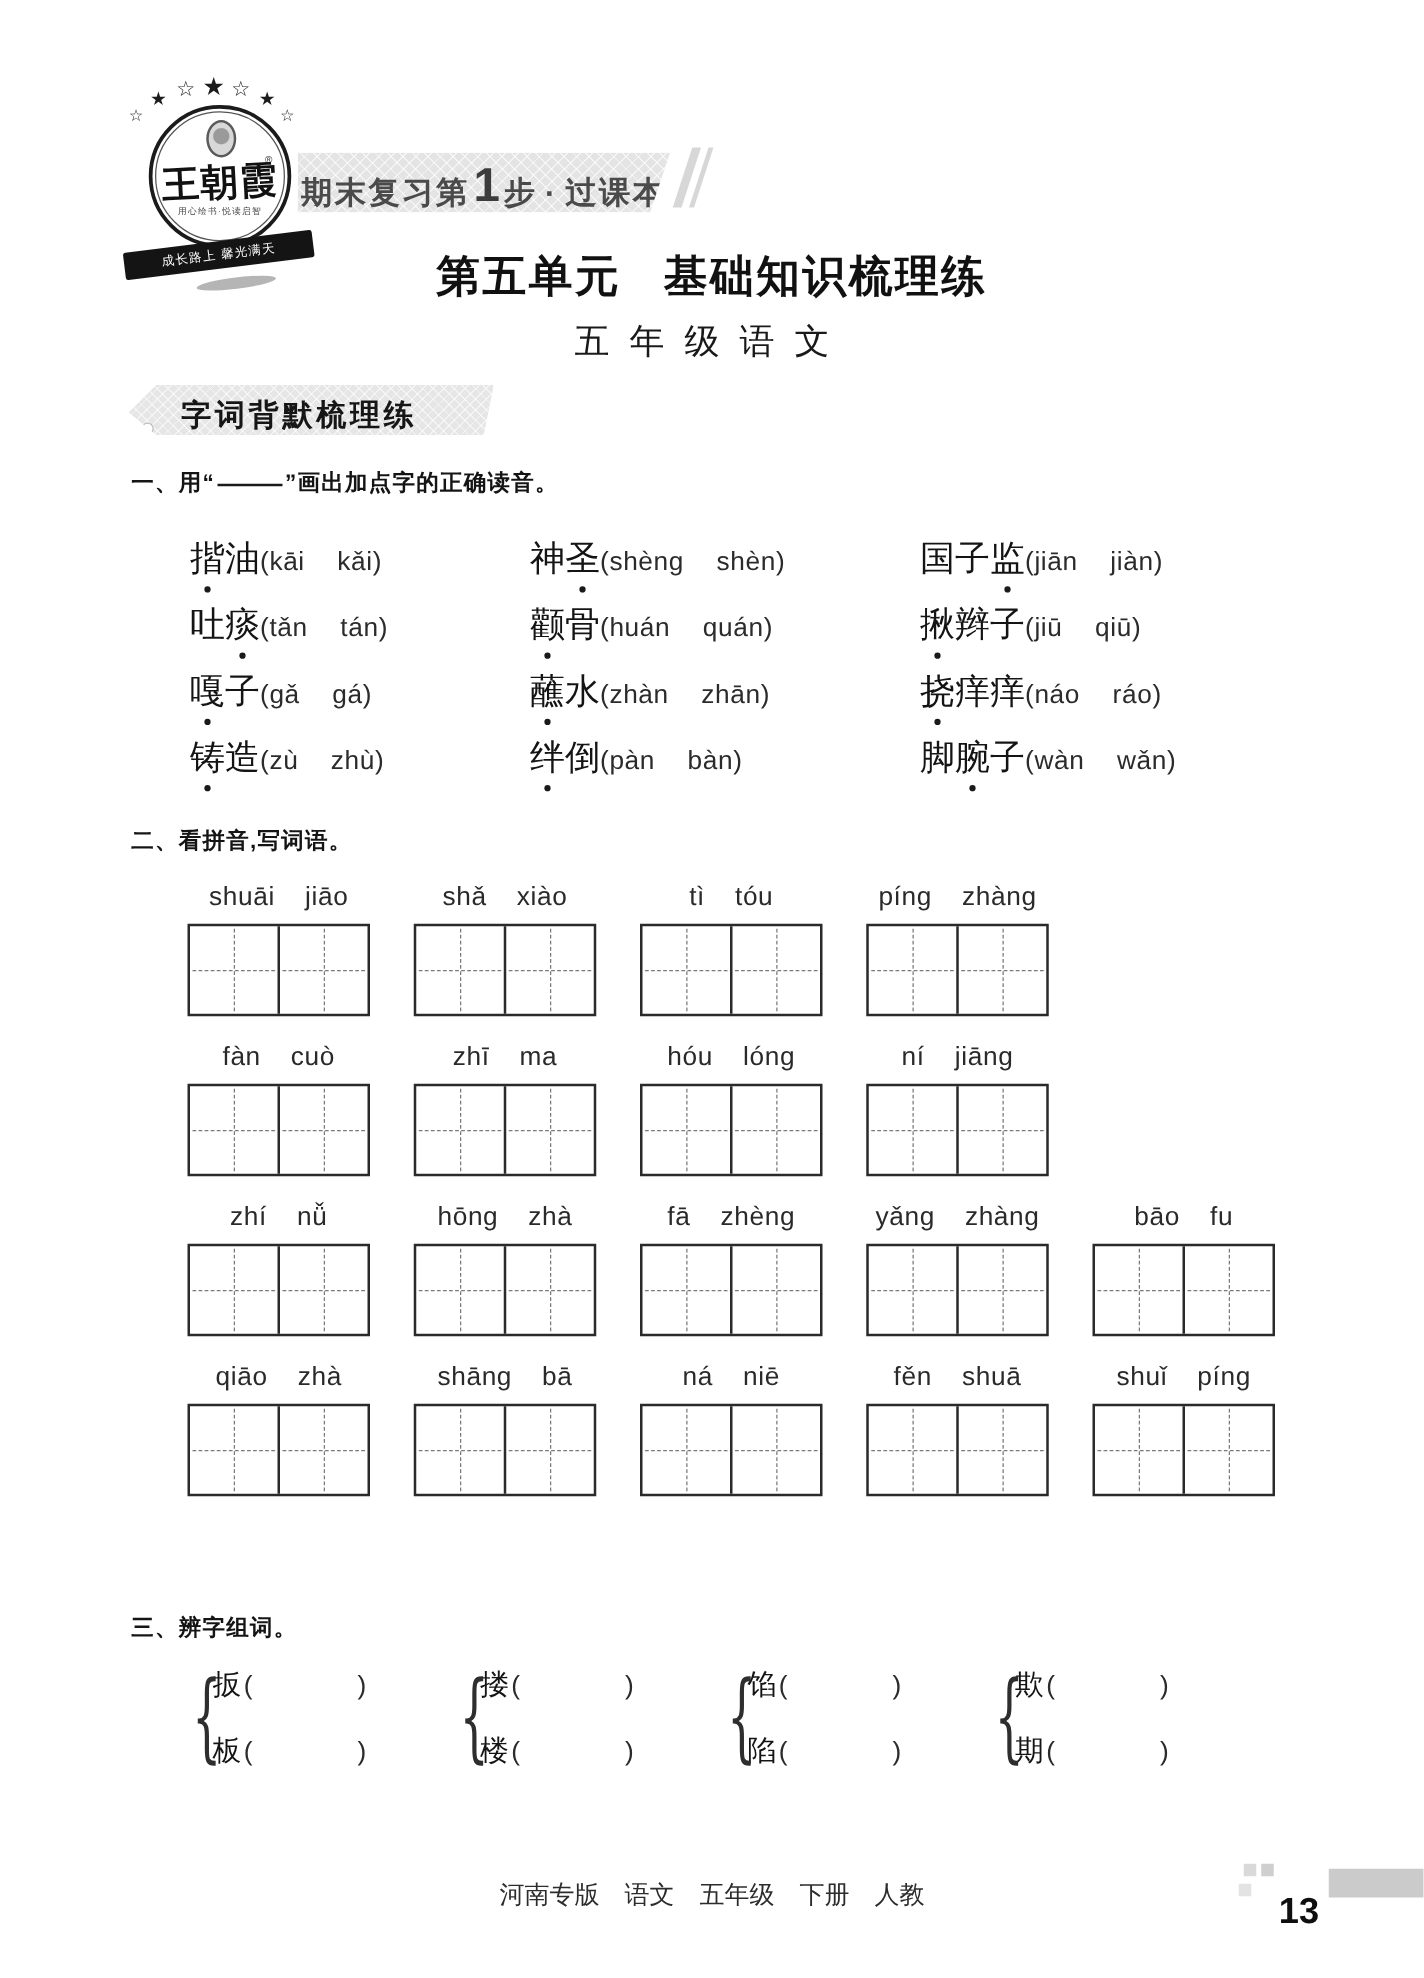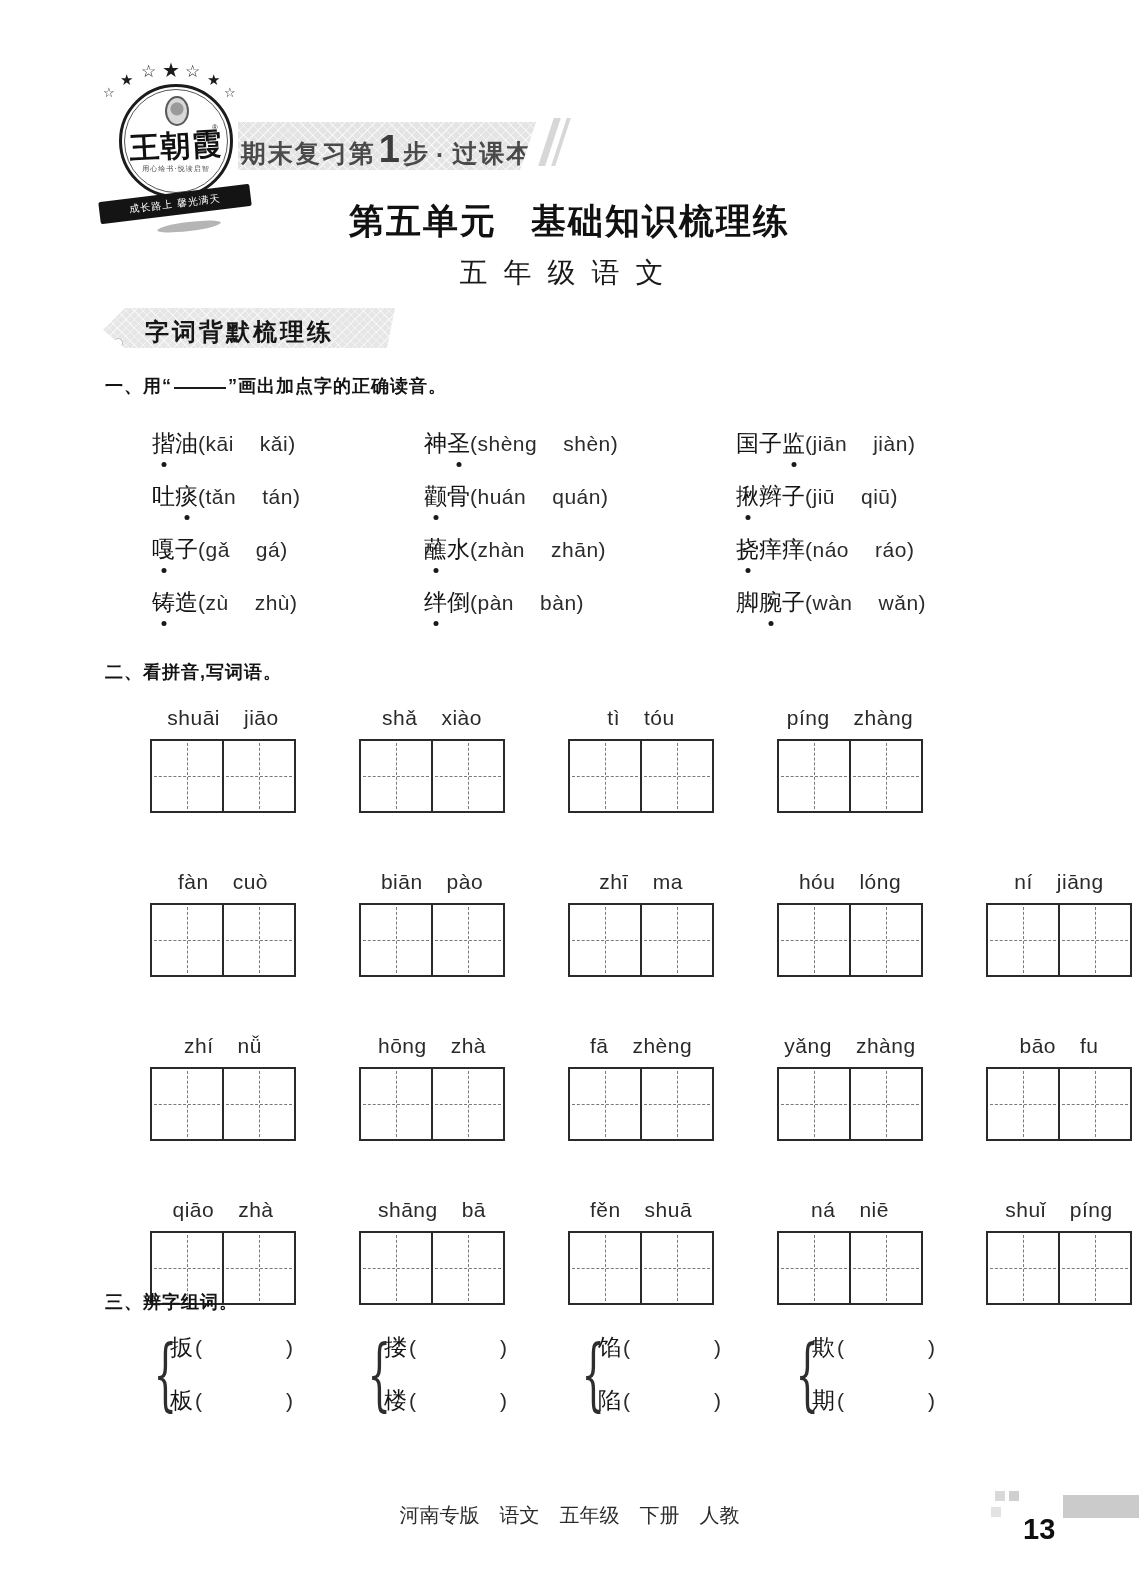--- a/index.html
+++ b/index.html
@@ -64,32 +64,32 @@
 
   
   .q-heading { position:absolute; left:105px; font-size:18px; font-weight:bold; color:#141414; letter-spacing:1px; }
   .blank-inline { display:inline-block; width:52px; height:4px; border-bottom:2px solid #1a1a1a;
     margin:0 2px 3px 2px; }
 
   
   .q1-grid { position:absolute; left:152px; top:428px; width:920px;
     display:grid; grid-template-columns:272px 312px auto; row-gap:21px; }
   .q1-item { display:flex; align-items:baseline; height:32px; }
-  .q1-word { font-family:"Liberation Serif","DejaVu Serif",serif; font-size:23px; color:#141414; }
+  .q1-word { font-family:"Liberation Serif","DejaVu Serif",serif; font-size:28px; color:#141414; }
   .q1-word .ch { position:relative; display:inline-block; }
   .q1-word .ch.dotted::after { content:""; position:absolute; left:50%; bottom:-8px; width:5px; height:5px;
     border-radius:50%; background:#1a1a1a; transform:translateX(-50%); }
   .q1-opts { display:inline-flex; align-items:baseline; font-size:21px; color:#2b2b2b; letter-spacing:.5px; }
   .q1-opts .syl { display:inline-block; }
   .q1-opts .sp { display:inline-block; width:26px; }
   .paren { font-size:21px; color:#2b2b2b; }
 
   
   .q2-rows { position:absolute; left:150px; top:700px; width:905px; }
-  .q2-row { display:grid; grid-template-columns:repeat(5,181px); margin-bottom:51px;gap:28px; }
+  .q2-row { display:grid; grid-template-columns:repeat(5,181px); margin-bottom:15px; }
   .q2-cell { display:flex; flex-direction:column; align-items:flex-start; }
   .pinyin { width:146px; display:flex; justify-content:center; gap:24px; font-size:21px; color:#2a2a2a;
     height:30px; align-items:flex-end; margin-bottom:9px; letter-spacing:.5px; }
   .boxgroup { display:flex; width:146px; height:74px; border:2px solid #2a2a2a; background:#fff; }
   .wcell { flex:1; position:relative; }
   .wcell + .wcell { border-left:2px solid #2a2a2a; }
   .wcell::before { content:""; position:absolute; left:50%; top:2px; bottom:2px; border-left:1px dashed #7a7a7a; }
   .wcell::after { content:""; position:absolute; top:50%; left:2px; right:2px; border-top:1px dashed #7a7a7a; }
 
   
@@ -334,30 +334,20 @@
             <span>fàn</span>
             <span>cuò</span>
           </div>
           <div class="boxgroup">
             <div class="wcell"></div>
             <div class="wcell"></div>
           </div>
         </div>
         <div class="q2-cell">
           <div class="pinyin">
-            <span>biān</span>
-            <span>pào</span>
-          </div>
-          <div class="boxgroup">
-            <div class="wcell"></div>
-            <div class="wcell"></div>
-          </div>
-        </div>
-        <div class="q2-cell">
-          <div class="pinyin">
             <span>zhī</span>
             <span>ma</span>
           </div>
           <div class="boxgroup">
             <div class="wcell"></div>
             <div class="wcell"></div>
           </div>
         </div>
         <div class="q2-cell">
           <div class="pinyin">
@@ -448,32 +438,32 @@
             <span>shāng</span>
             <span>bā</span>
           </div>
           <div class="boxgroup">
             <div class="wcell"></div>
             <div class="wcell"></div>
           </div>
         </div>
         <div class="q2-cell">
           <div class="pinyin">
+            <span>ná</span>
+            <span>niē</span>
+          </div>
+          <div class="boxgroup">
+            <div class="wcell"></div>
+            <div class="wcell"></div>
+          </div>
+        </div>
+        <div class="q2-cell">
+          <div class="pinyin">
             <span>fěn</span>
             <span>shuā</span>
-          </div>
-          <div class="boxgroup">
-            <div class="wcell"></div>
-            <div class="wcell"></div>
-          </div>
-        </div>
-        <div class="q2-cell">
-          <div class="pinyin">
-            <span>ná</span>
-            <span>niē</span>
           </div>
           <div class="boxgroup">
             <div class="wcell"></div>
             <div class="wcell"></div>
           </div>
         </div>
         <div class="q2-cell">
           <div class="pinyin">
             <span>shuǐ</span>
             <span>píng</span>

